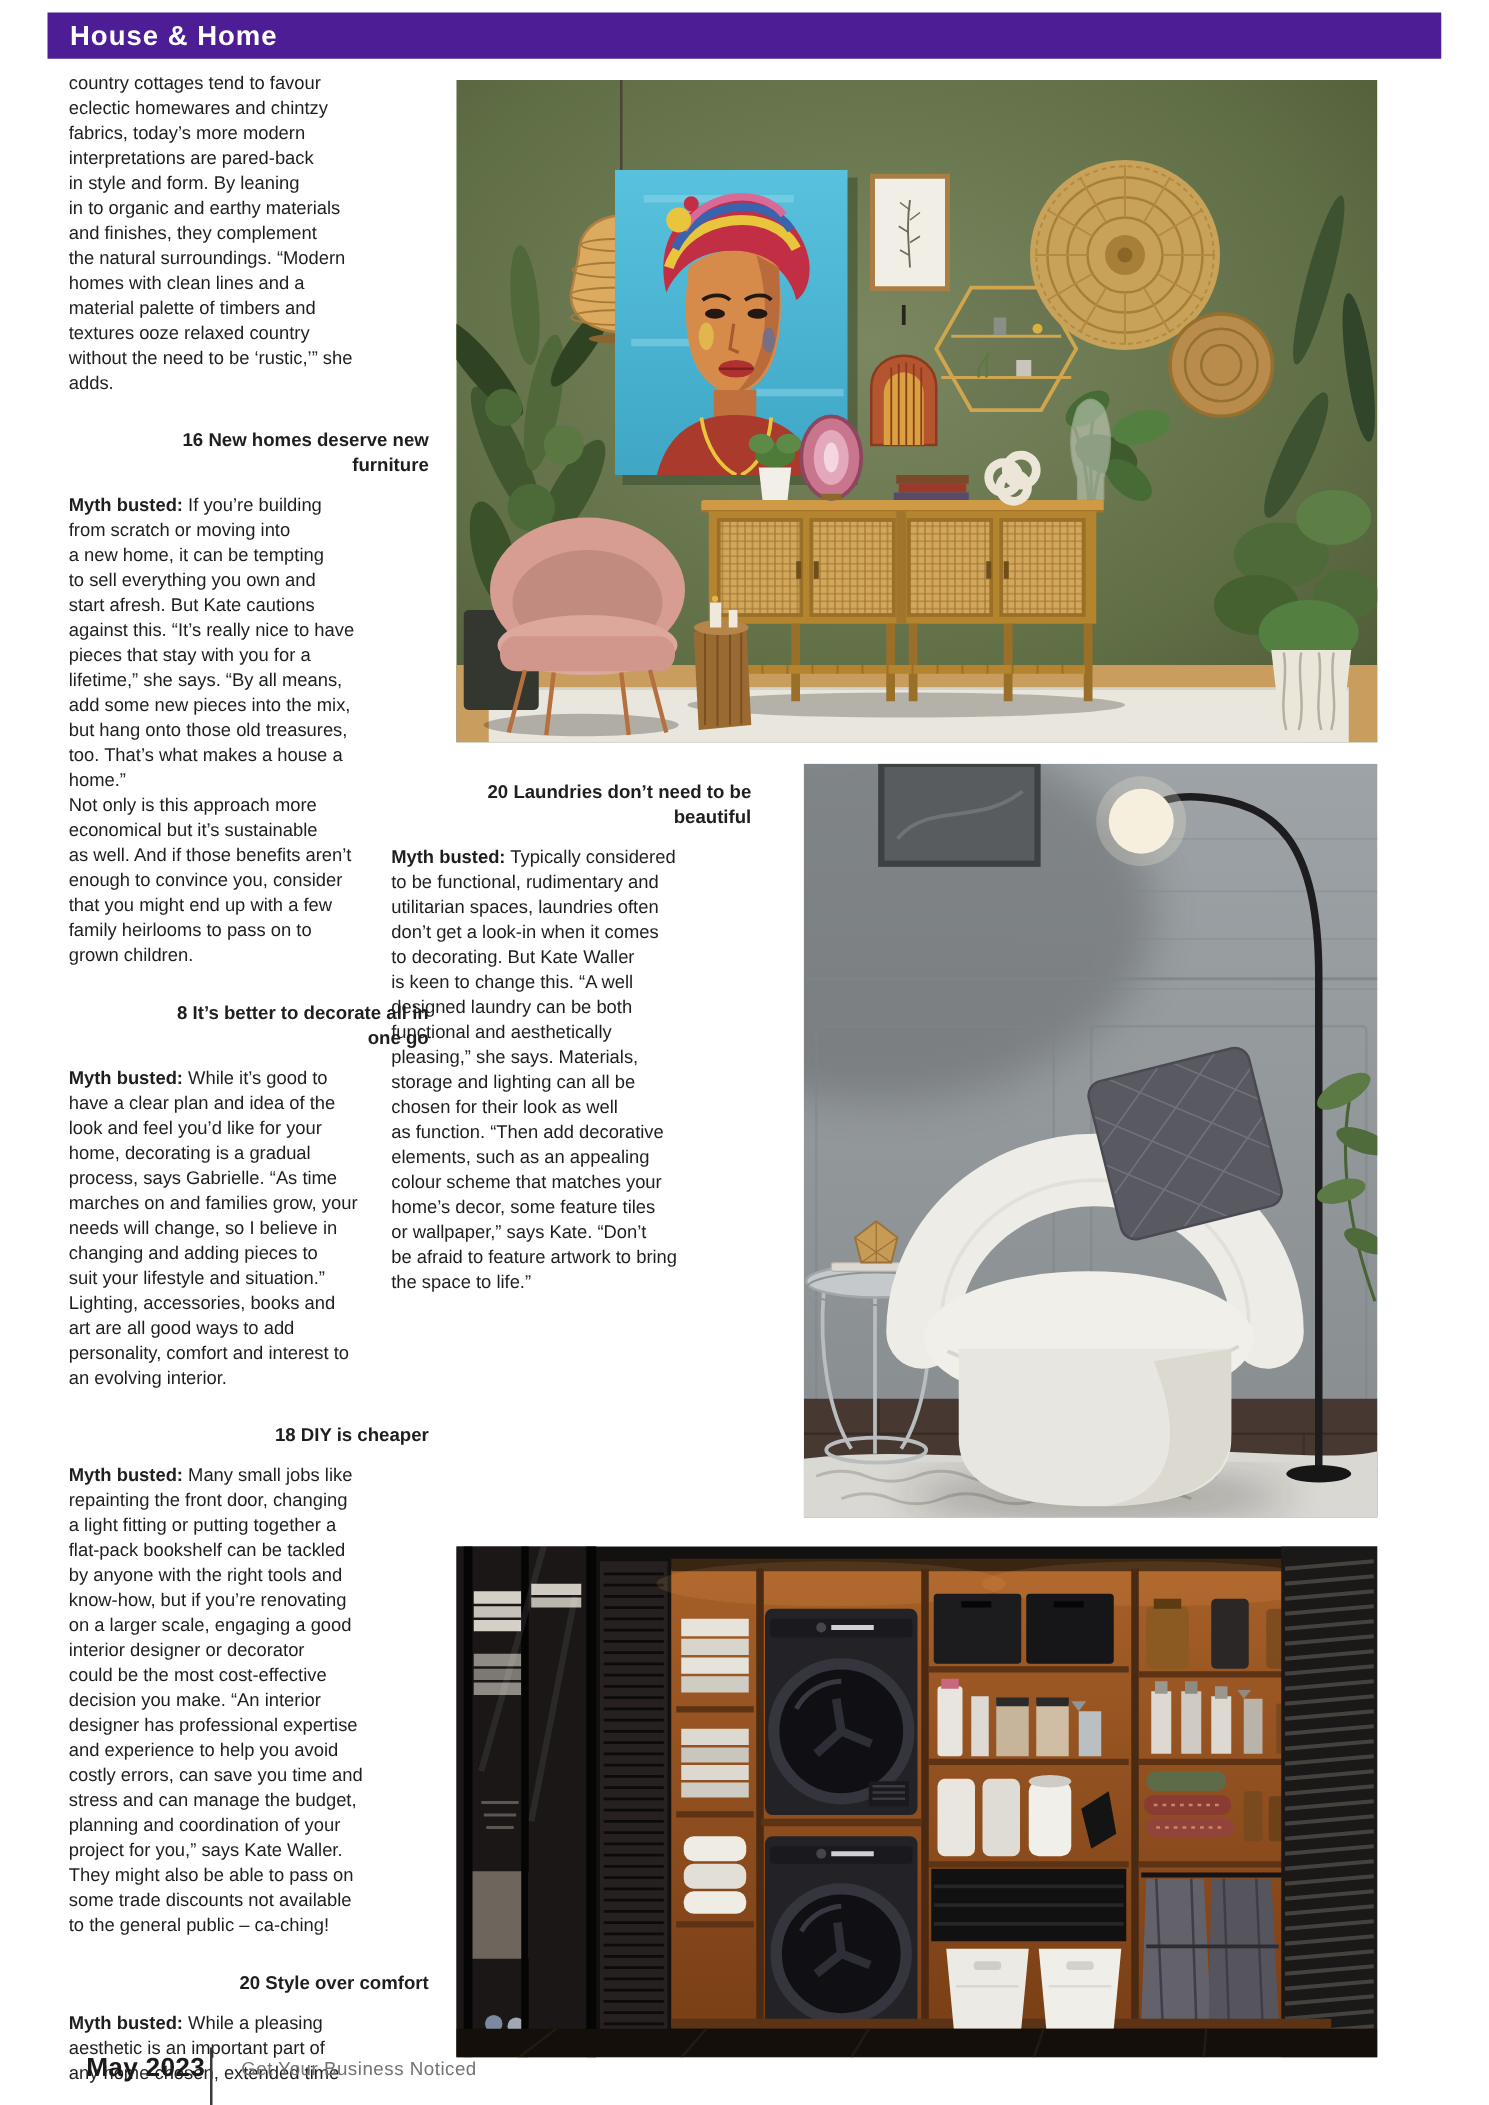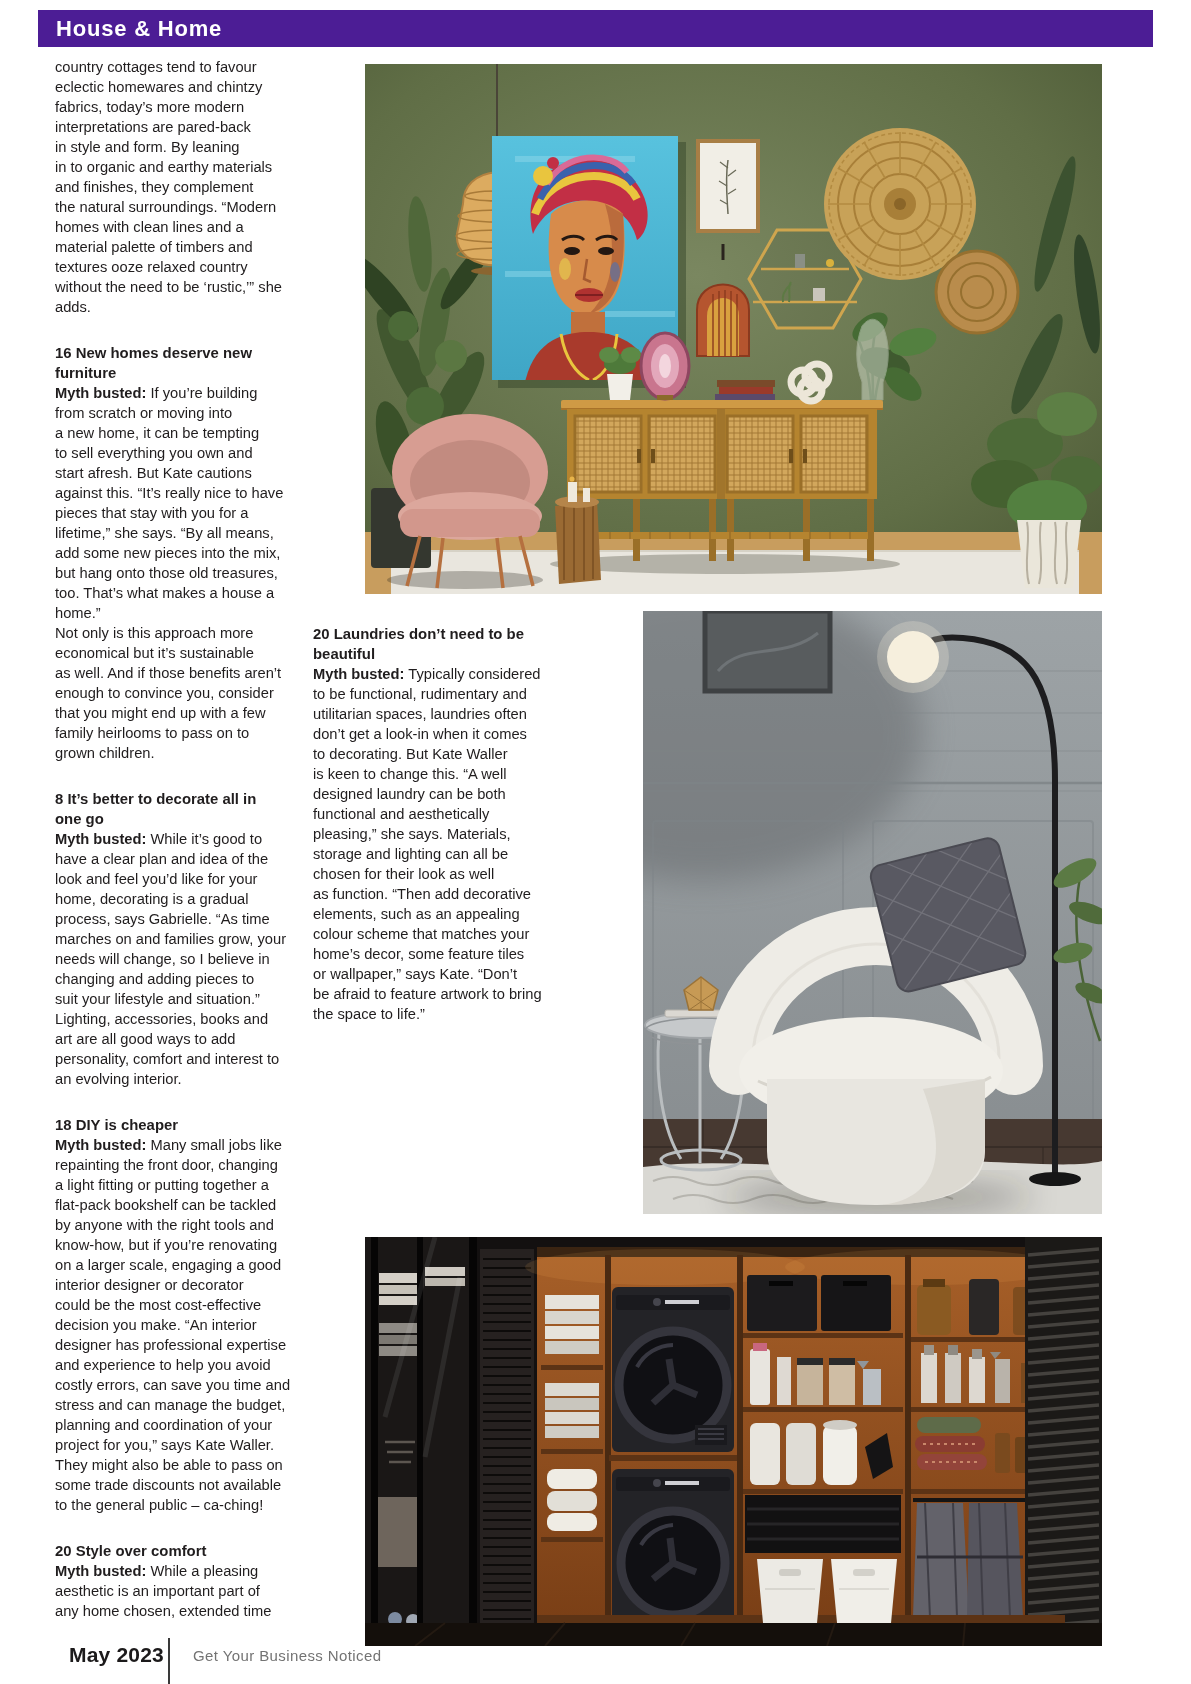--- a/index.html
+++ b/index.html
@@ -6,21 +6,21 @@
   .page{position:relative;width:1191px;height:1684px;background:#fff;
         font-family:"Liberation Sans",sans-serif;color:#201d1e;overflow:hidden;}
   .banner{position:absolute;left:38px;top:10px;width:1115px;height:37px;background:#4c1d95;
           display:flex;align-items:center;}
   .banner h1{margin:0 0 0 18px;font-size:22px;font-weight:800;color:#fff;letter-spacing:.8px;}
   .col{position:absolute;font-size:14.7px;line-height:20px;}
   .col-left{left:55px;top:57px;width:300px;}
   .col-mid{left:313px;top:598px;width:300px;}
   .body{white-space:pre-line;margin:0;}
   .sec{margin-top:26px;}
-  .sec h3{font-size:14.9px;font-weight:700;margin:0;white-space:pre-line;line-height:20px;}
+  .sec h3{font-size:14.9px;font-weight:700;margin:12px;white-space:pre-line;line-height:20px;text-align:right;}
   .lead{font-weight:700;}
   .photo{position:absolute;overflow:hidden;background:#ddd;}
   .photo svg{display:block;width:100%;height:100%;}
   .photo-living{left:325px;top:48px;width:737px;height:530px;}
   .photo-chair{left:603px;top:595px;width:459px;height:603px;}
   .photo-laundry{left:325px;top:1221px;width:737px;height:409px;}
   .footer-date{position:absolute;left:69px;top:1643px;font-size:21px;font-weight:700;letter-spacing:.2px;color:#1c1a1b;}
   .footer-rule{position:absolute;left:168px;top:1638px;width:2px;height:46px;background:#3a3a3a;}
   .footer-tag{position:absolute;left:193px;top:1647px;font-size:15px;color:#737373;letter-spacing:.4px;}
 </style>

